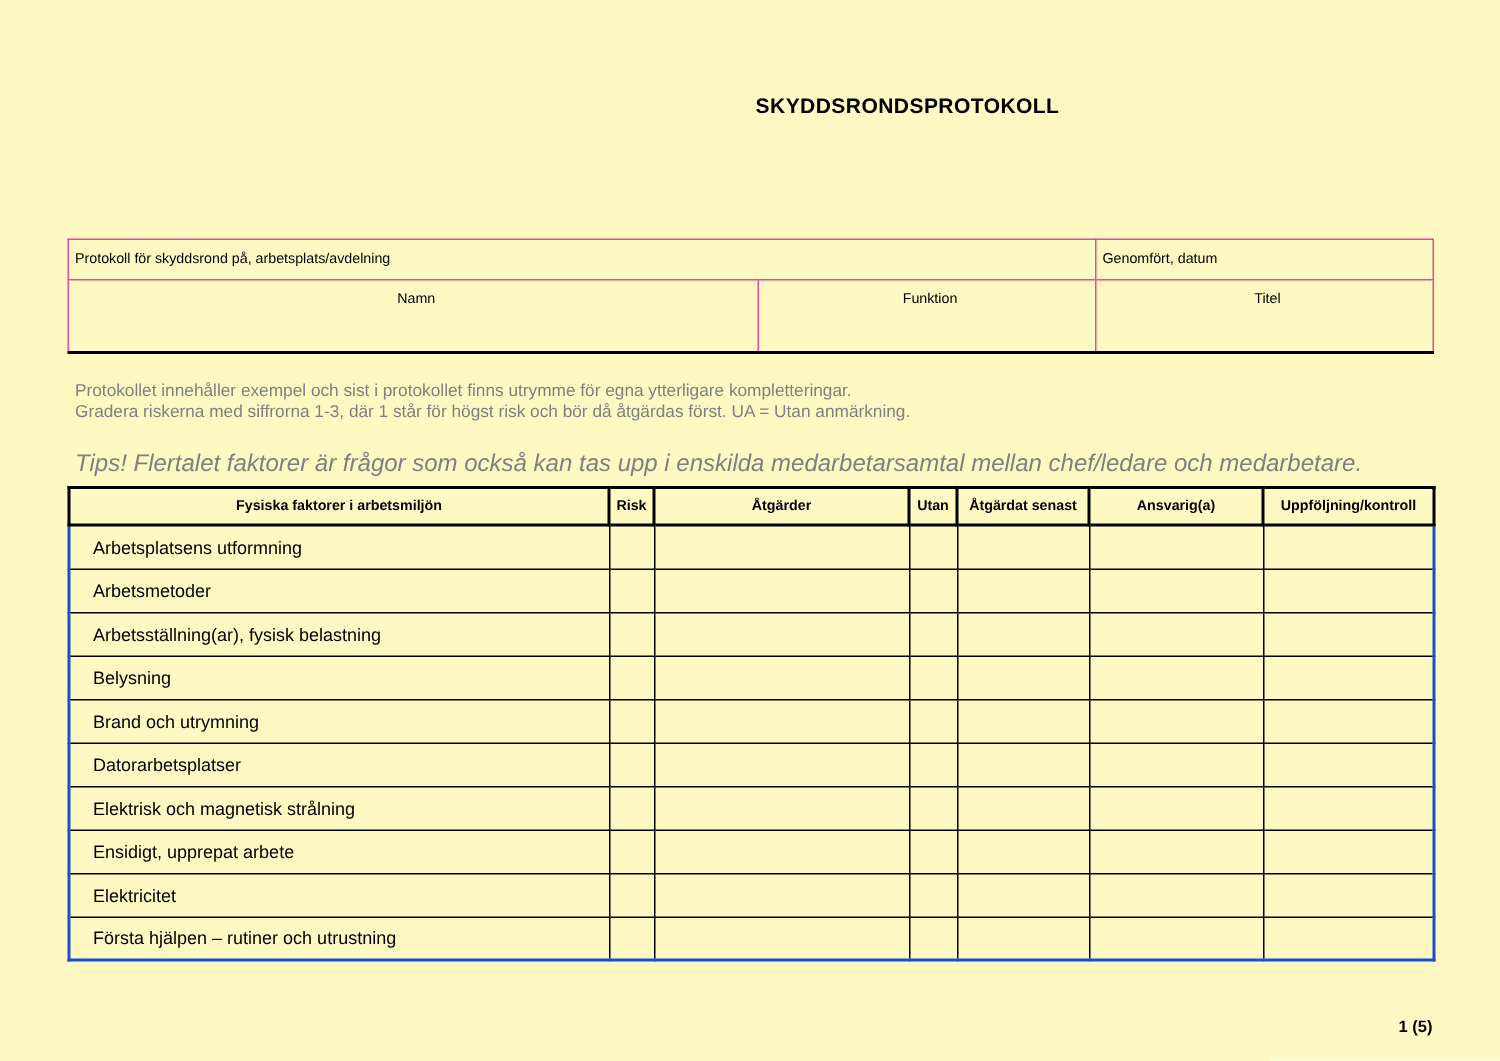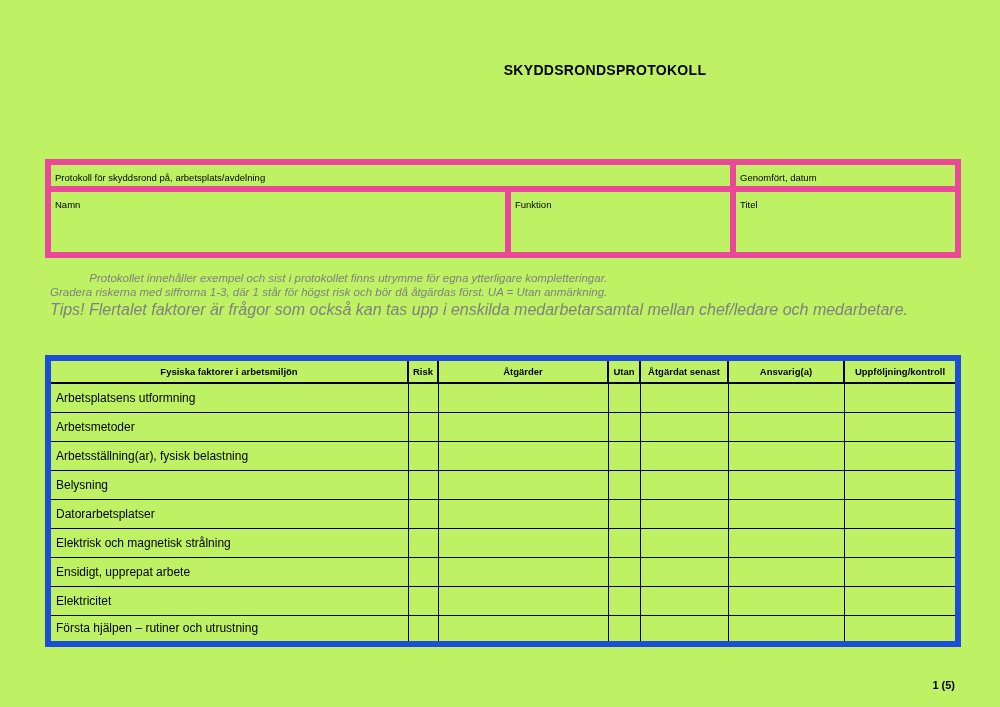--- a/index.html
+++ b/index.html
@@ -3,21 +3,21 @@
 <meta charset="utf-8">
 <style>
   * { margin: 0; padding: 0; box-sizing: border-box; }
   html, body { background: #ffffff; }
   body { font-family: "Liberation Sans", "DejaVu Sans", sans-serif; color: #000; }
 
   .page {
     position: relative;
     width: 1000px;
     height: 707px;
-    background: #bef264;
+    background: #fef9c3;
     overflow: hidden;
   }
 
   .doc-title {
     position: absolute;
     top: 62px;
     left: 605px;
     transform: translateX(-50%);
     font-size: 14px;
     font-weight: bold;
@@ -30,79 +30,77 @@
     position: absolute;
     top: 159px;
     left: 45px;
     width: 910px;
     border-collapse: collapse;
     table-layout: fixed;
     border: 1px solid #000;
     border-bottom-width: 2px;
   }
   .form-table td {
-    border: 6px solid #ec4899;
+    border: 1px solid #ec4899;
     vertical-align: top;
     padding: 2px 0 0 4px;
   }
   .form-table tr.r1 td { height: 27px; }
-  .form-table tr.r2 td { height: 66px; }
+  .form-table tr.r2 td { height: 48px; text-align: center; }
   .flabel { font-size: 9.5px; line-height: 11px; }
 
   
   .instructions {
     position: absolute;
     left: 50px;
-    top: 272px;
-    font-style: italic;
+    top: 255px;
     font-size: 11.5px;
     line-height: 13.5px;
     color: #808080;
     white-space: nowrap;
-    text-align: right;
   }
   .tips-line {
     position: absolute;
     left: 50px;
     top: 301px;
     font-style: italic;
     font-size: 16px;
     color: #808080;
     white-space: nowrap;
   }
 
   
   .main-table {
     position: absolute;
-    top: 355px;
+    top: 324px;
     left: 45px;
     width: 910px;
     border-collapse: collapse;
     table-layout: fixed;
-    border: 6px solid #1d4ed8;
+    border: 2px solid #1d4ed8;
   }
   .main-table th {
     border: 2px solid #000;
     font-size: 9.5px;
     font-weight: bold;
     text-align: center;
     vertical-align: middle;
     height: 25px;
     padding: 0 2px;
     overflow: hidden;
   }
   .main-table td {
     border: 1px solid #000;
     height: 29px;
   }
   .main-table td.factor {
     font-size: 12px;
     text-align: left;
     vertical-align: middle;
-    padding-left: 5px;
+    padding-left: 15px;
     white-space: nowrap;
     overflow: hidden;
   }
 
   .page-number {
     position: absolute;
     top: 679px;
     right: 45px;
     font-size: 11px;
     font-weight: bold;
@@ -202,20 +200,29 @@
       <tr>
         <td class="factor">Belysning</td>
         <td></td>
         <td></td>
         <td></td>
         <td></td>
         <td></td>
         <td></td>
       </tr>
       <tr>
+        <td class="factor">Brand och utrymning</td>
+        <td></td>
+        <td></td>
+        <td></td>
+        <td></td>
+        <td></td>
+        <td></td>
+      </tr>
+      <tr>
         <td class="factor">Datorarbetsplatser</td>
         <td></td>
         <td></td>
         <td></td>
         <td></td>
         <td></td>
         <td></td>
       </tr>
       <tr>
         <td class="factor">Elektrisk och magnetisk strålning</td>

